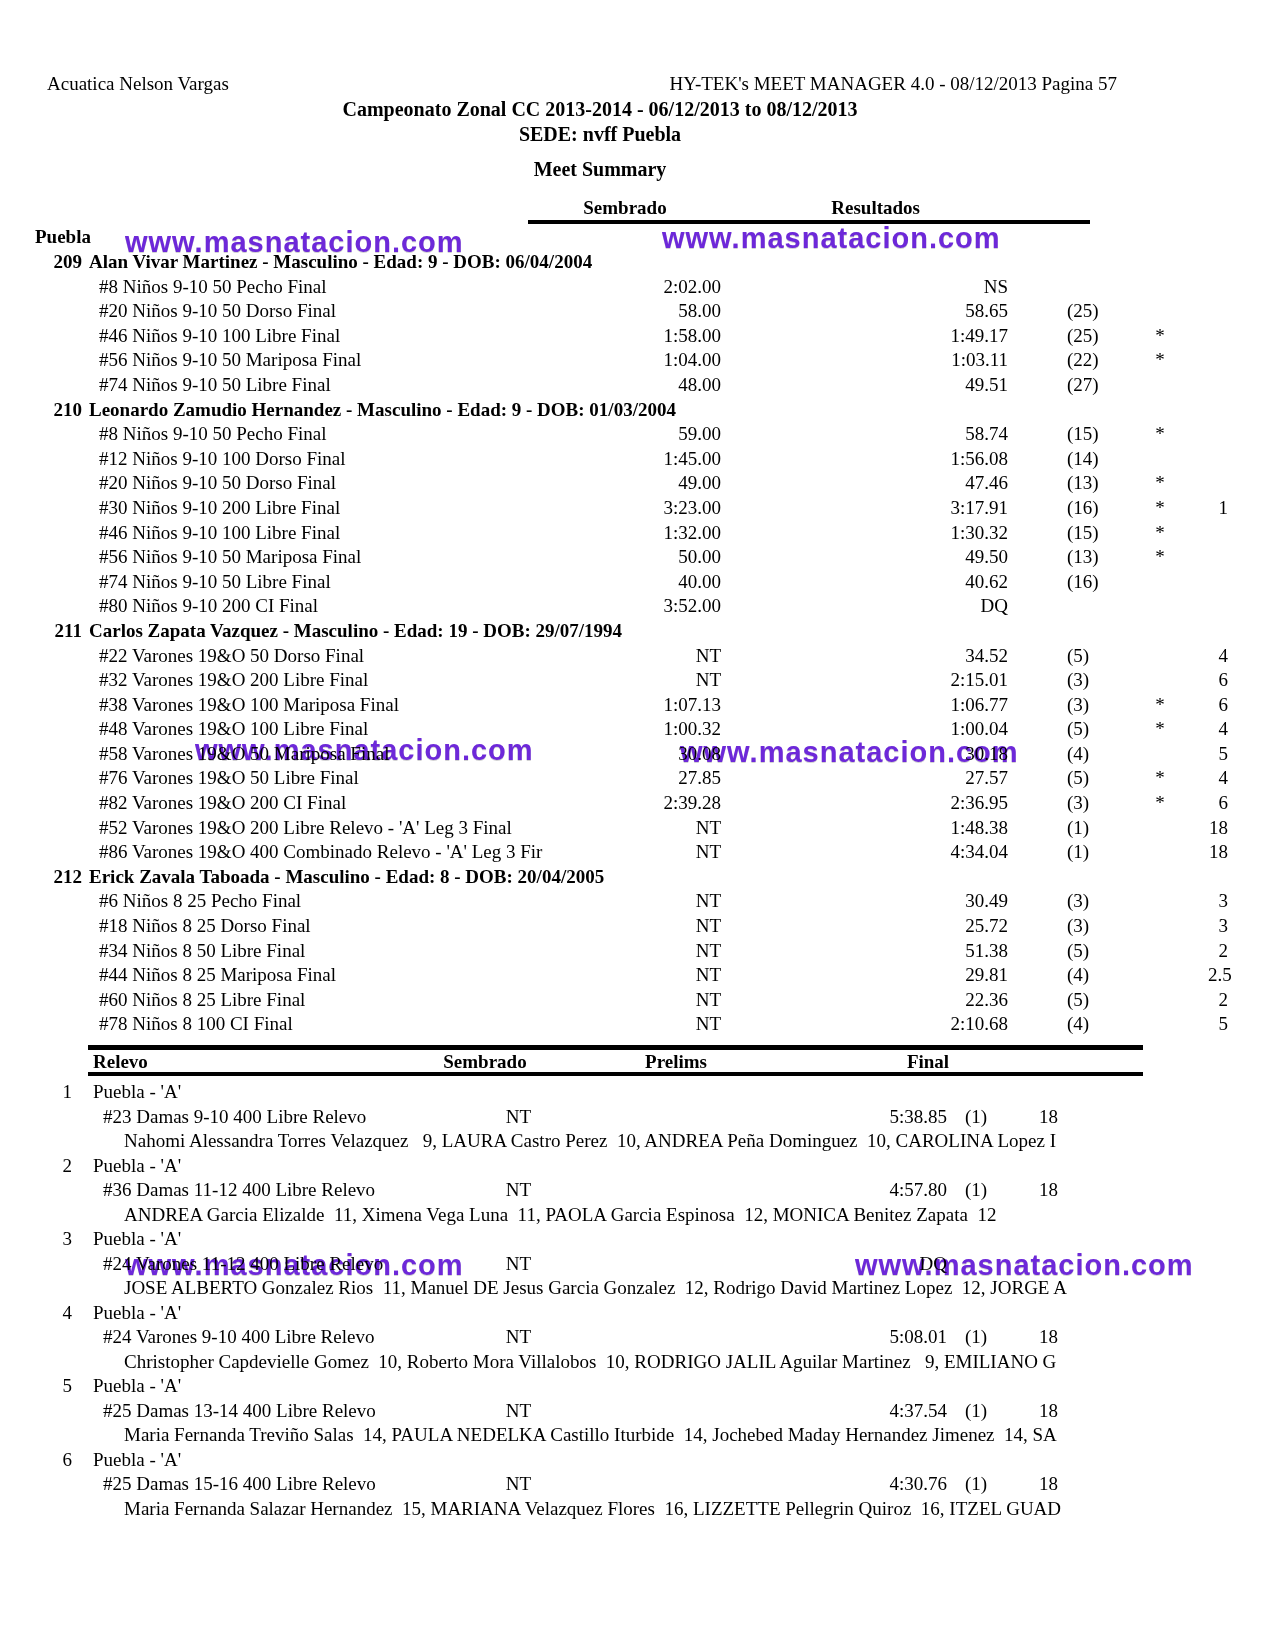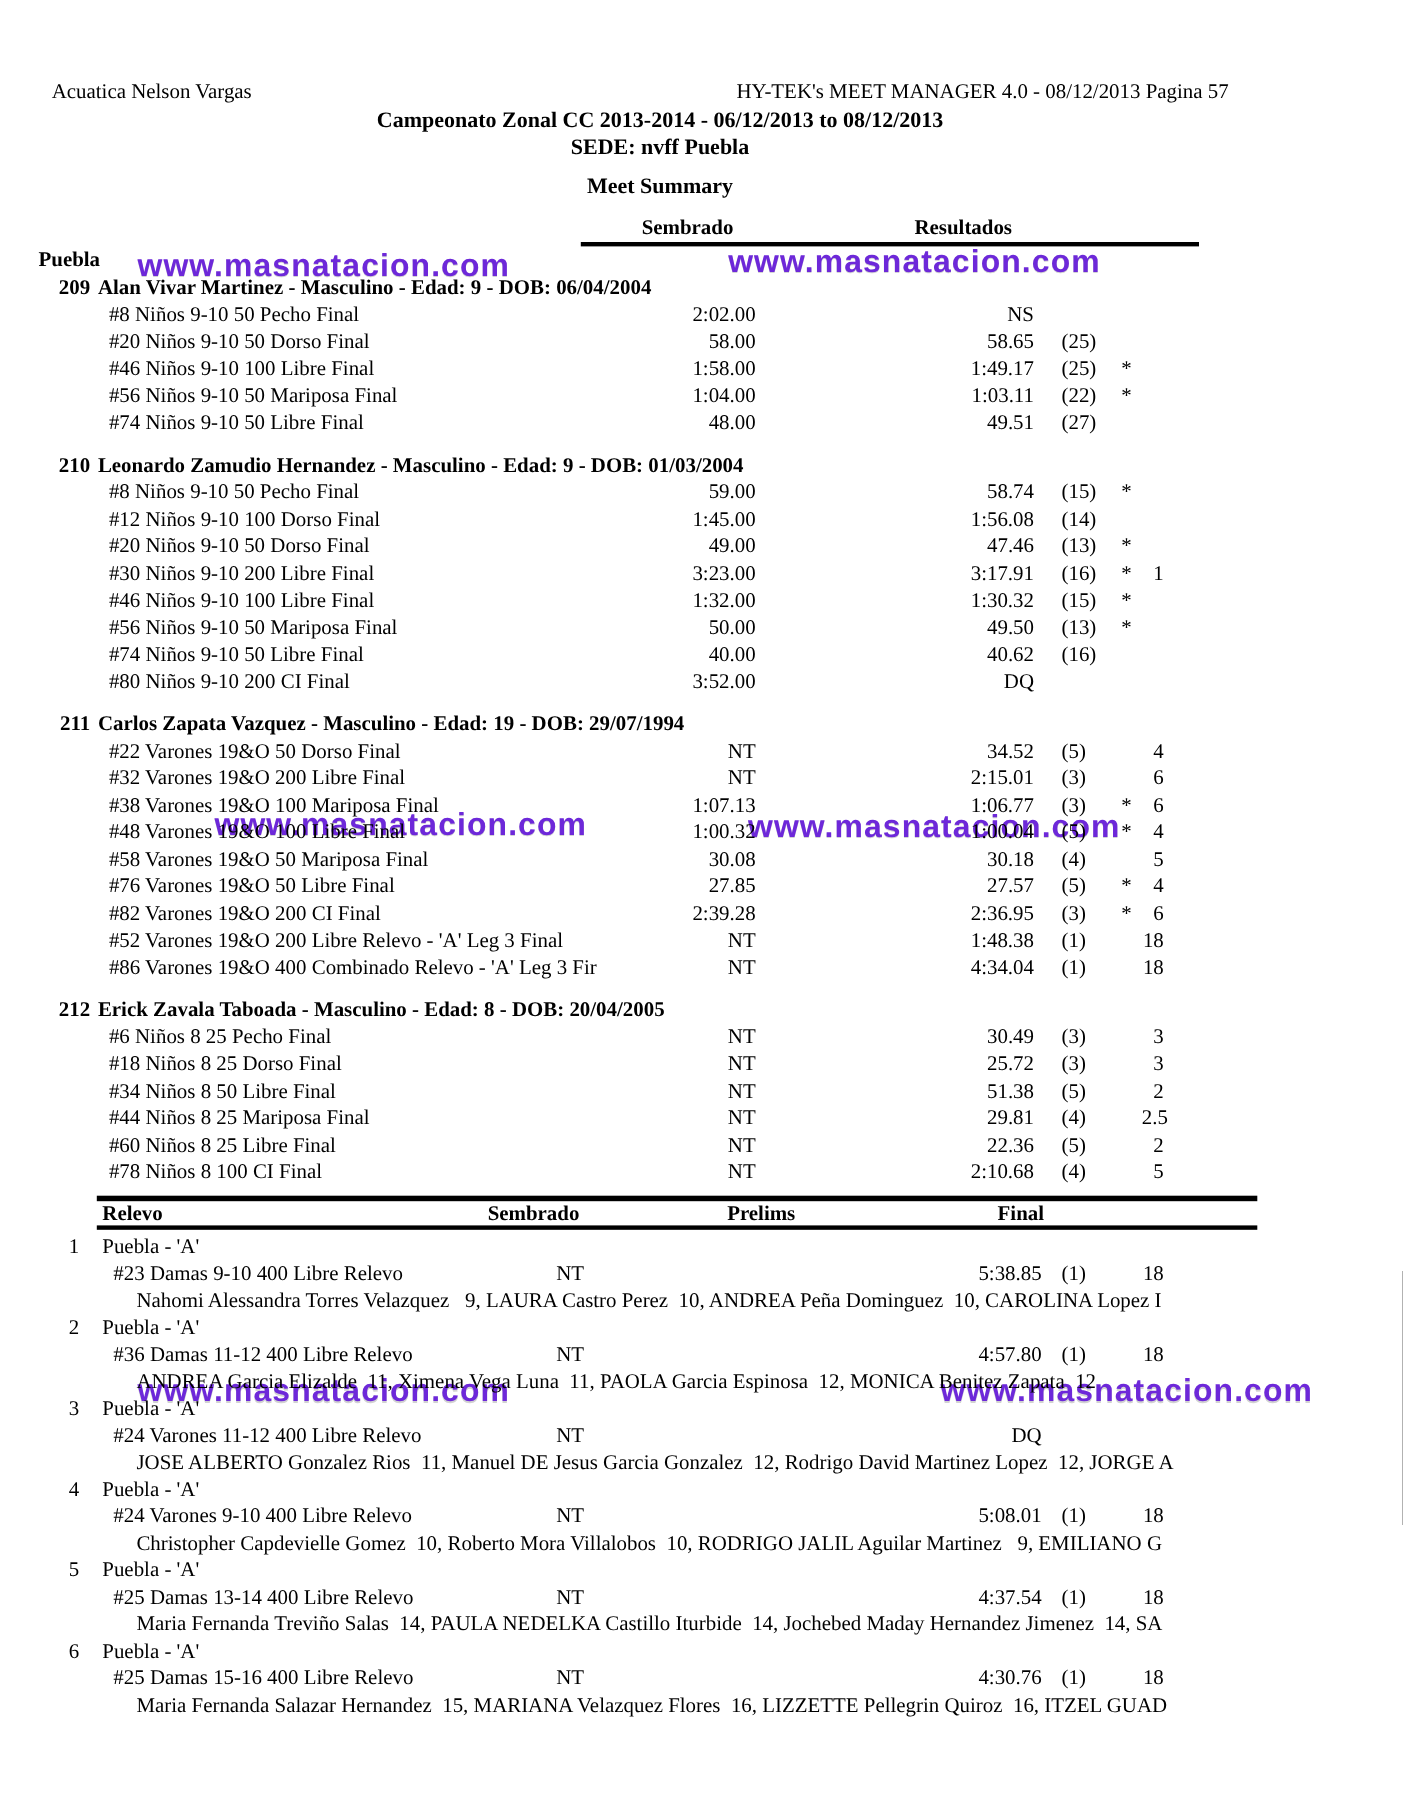--- a/index.html
+++ b/index.html
@@ -17,42 +17,42 @@
   .meet-summary { margin-top:10px; }
 
   
   .colhdr { position:relative; height:24px; margin-top:14px; font-weight:bold; }
   .colhdr .seed-h   { position:absolute; left:545px; width:160px; text-align:center; }
   .colhdr .res-h    { position:absolute; left:760px; width:160px; text-align:right; }
   .rule1 { margin-left:528px; width:562px; height:4px; background:#000; }
 
   .team-head { margin-top:1px; margin-left:35px; font-weight:bold; height:25px; }
 
-  .swimmer + .swimmer { margin-top:14px; }
+  .swimmer + .swimmer { }
   .sw-head { display:flex; font-weight:bold; height:24.6px; }
   .sw-num { width:47px; margin-left:35px; text-align:right; }
   .sw-title { margin-left:7px; }
 
-  .evrow { display:flex; margin-left:99px; height:24.6px; }
+  .evrow { display:flex; margin-left:99px; height:24.6px;gap:34px; }
   .ev-desc  { width:491px; white-space:nowrap; overflow:hidden; }
   .ev-seed  { width:97px;  text-align:right; }
   .ev-res   { width:253px; text-align:right; }
   .ev-place { width:45px;  margin-left:25px; }
   .ev-star  { width:28px;  text-align:center; }
   .ev-pts   { width:20px;  text-align:right; }
   .statusval { padding-right:14px; }
 
   
   .rule2 { margin-left:88px; width:1055px; background:#000; }
   .rule2.top { height:5px; margin-top:8px; }
   .rule2.bottom { height:4px; }
   .relay-colhdr { position:relative; height:22px; font-weight:bold; }
   .relay-colhdr .rh-relevo   { position:absolute; left:93px; }
   .relay-colhdr .rh-sembrado { position:absolute; left:425px; width:120px; text-align:center; }
-  .relay-colhdr .rh-prelims  { position:absolute; left:632px; width:120px; text-align:center; }
+  .relay-colhdr .rh-prelims  { position:absolute; left:616px; width:120px; text-align:center; }
   .relay-colhdr .rh-final    { position:absolute; left:868px; width:120px; text-align:center; }
 
   .relays { margin-top:4px; }
   .relay-team { display:flex; height:24.5px; }
   .rt-num  { width:37px; margin-left:35px; text-align:right; }
   .rt-name { margin-left:21px; }
   .relay-ev { display:flex; margin-left:103px; height:24.5px; }
   .rev-desc    { width:330px; white-space:nowrap; overflow:hidden; }
   .rev-seed    { width:98px;  text-align:right; }
   .rev-prelims { width:180px; text-align:center; }

